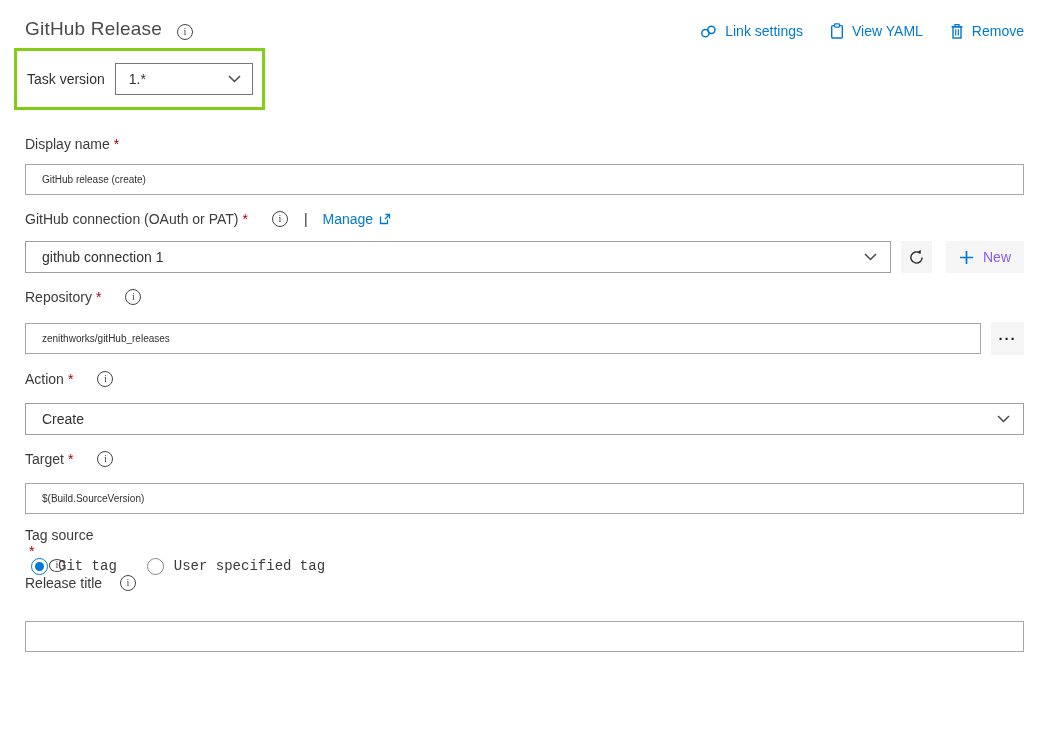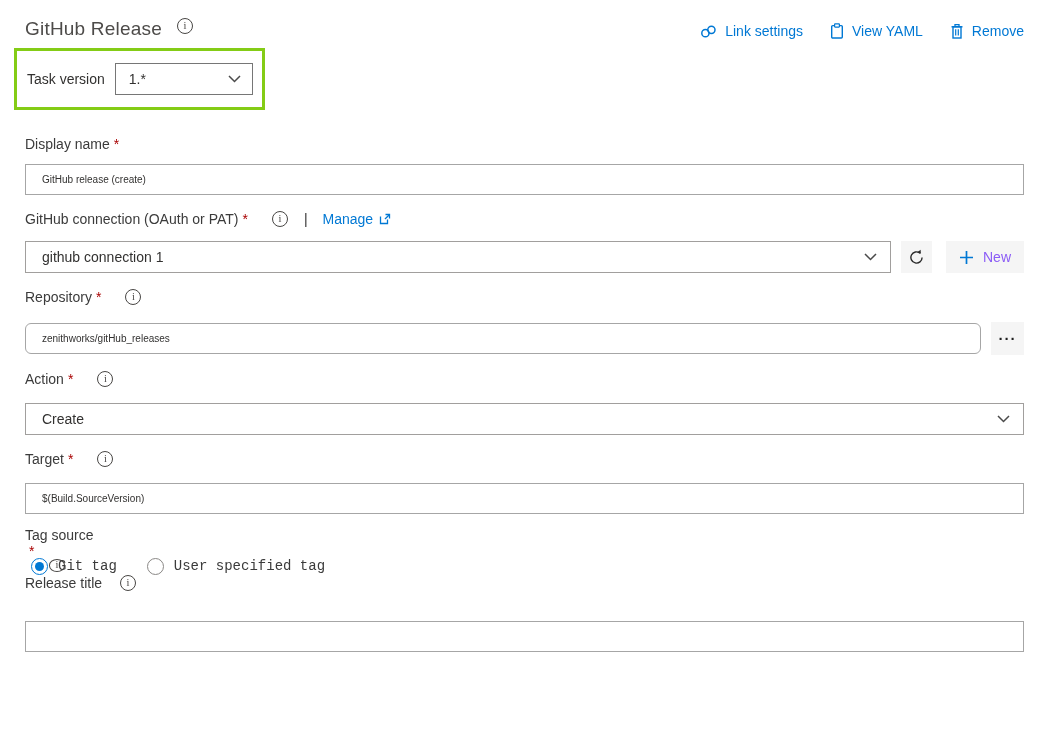--- a/index.html
+++ b/index.html
@@ -2,21 +2,21 @@
 <html><head>
 <meta charset="utf-8">
 <style>
   * { box-sizing: border-box; }
   html,body { margin:0; padding:0; background:#ffffff; }
   body { font-family:"Liberation Sans", sans-serif; color:#323130; font-size:14px; }
   .page { width:1050px; height:746px; padding:18px 26px 10px 25px; position:relative; overflow:hidden; background:#fff; }
 
   
   .header { display:flex; justify-content:space-between; align-items:flex-start; margin-bottom:4px; }
-  .title-wrap { display:flex; align-items:flex-start; gap:15px; }
+  .title-wrap { display:flex; align-items:flex-end; gap:15px; }
   .page-title { font-size:19px; font-weight:400; color:#4d4b49; margin:0; letter-spacing:.2px; }
   .header-actions { display:flex; align-items:center; gap:27px; padding-top:5px; }
   .hlink { display:flex; align-items:center; gap:8px; color:#0078d4; cursor:pointer; }
   .hlink svg { display:block; }
 
   
   .info-icon { width:16px; height:16px; min-width:16px; border:1px solid #484644; border-radius:50%;
     display:inline-flex; align-items:center; justify-content:center; color:#484644; cursor:default; }
   .info-icon::before { content:"i"; font-size:10.5px; line-height:1; font-family:"Liberation Serif", serif; }
 
@@ -158,21 +158,21 @@
   </div>
 
   
   <div class="field">
     <div class="label-row" style="margin-bottom:13px;">
       <span>Repository</span>
       <span class="req">*</span>
       <span class="info-icon"></span>
     </div>
     <div class="row">
-      <input class="text-input grow" style="width: auto; border-radius: 6px;" type="text" value="zenithworks/gitHub_releases">
+      <input class="text-input grow" style="width: auto;" type="text" value="zenithworks/gitHub_releases">
       <button class="icon-btn more-btn">
         <span class="more-icon"></span>
       </button>
     </div>
   </div>
 
   
   <div class="field">
     <div class="label-row" style="margin-bottom:12px;">
       <span>Action</span>

